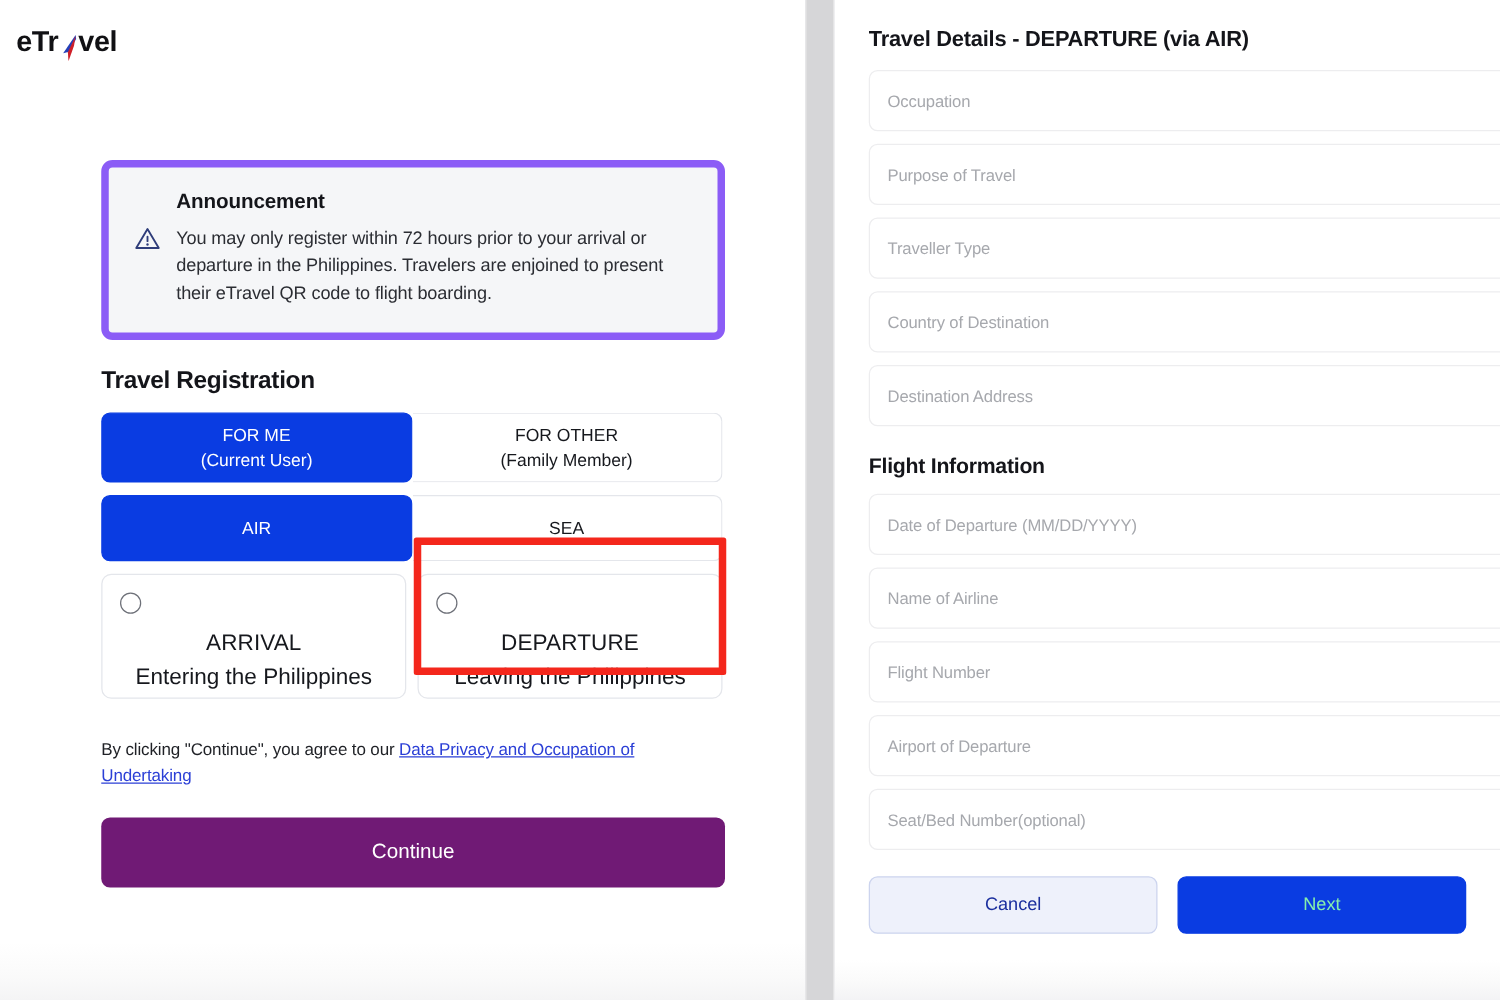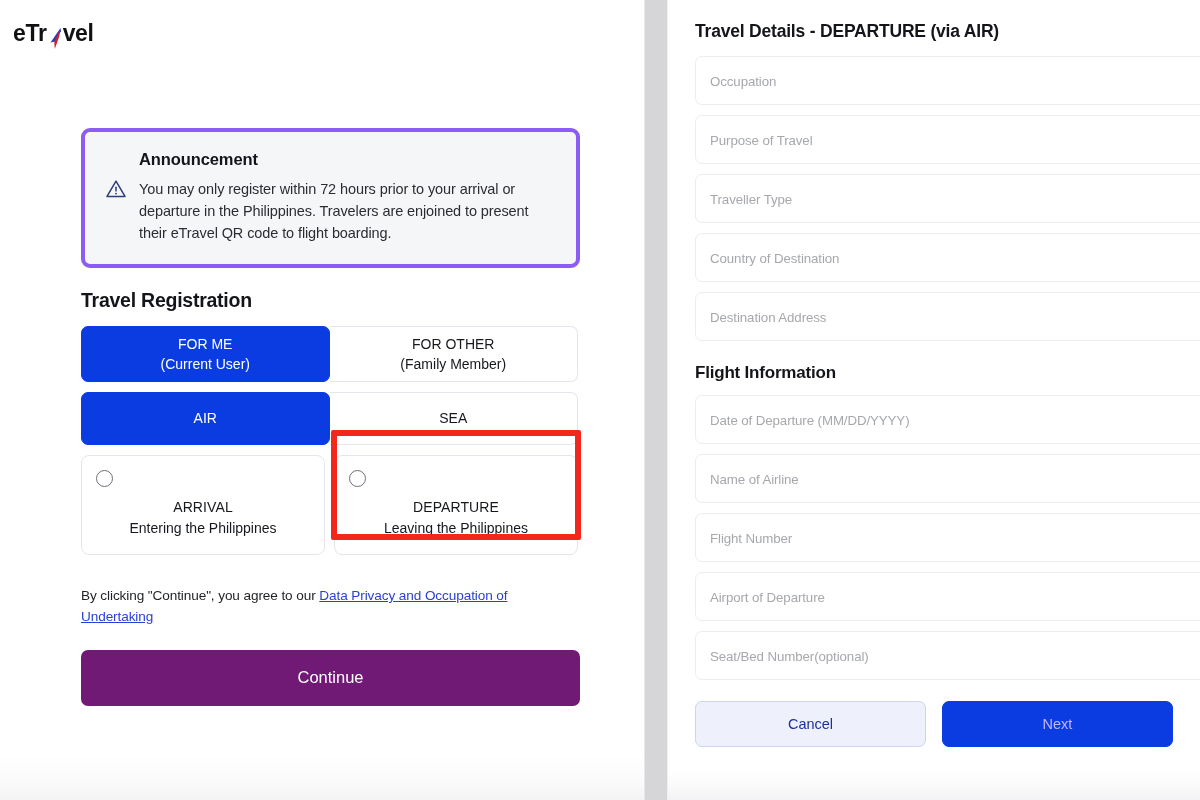--- a/index.html
+++ b/index.html
@@ -28,21 +28,21 @@
     color: #111114; display: flex; align-items: flex-end;
   }
   .logo .plane { display:inline-block; width: 16px; height: 21px; position: relative; top: 2px; margin: 0 0px; }
 
   .content { position: absolute; left: 81px; top: 128px; width: 499px; }
 
   .announcement {
     background: #f5f6f8; border-radius: 9px;
     padding: 18px 20px 20px 20px;
     display: flex; align-items: flex-start; gap: 12px;
-    border: 4px solid #8b5cf6;
+    border: 6px solid #8b5cf6;
   }
   .ann-icon { flex: 0 0 22px; margin-top: 28px; }
   .ann-body { flex: 1 1 auto; }
   .ann-title {
     font-size: 16.5px; font-weight: 700; color: #14151a;
     margin-bottom: 9px; letter-spacing: -0.1px;
   }
   .ann-text {
     font-size: 14.5px; color: #2b2d33; line-height: 1.52; letter-spacing: -0.1px;
   }
@@ -80,21 +80,21 @@
   }
   .card.arrival { left: 0; }
   .card.departure { left: 253px; }
   .radio {
     position: absolute; left: 14px; top: 14px;
     width: 17px; height: 17px; border-radius: 50%;
     border: 1.6px solid #6d7078; background: #fff;
   }
   .card-label {
     position: absolute; left: 0; right: 0; top: 41px;
-    text-align: center; font-size: 14px; line-height: 1.52; color: #16181d;
+    text-align: center; font-size: 18px; line-height: 1.52; color: #16181d;
   }
   .card-label .line1 { letter-spacing: 0.1px; }
 
   .redbox {
     position: absolute; left: 331px; top: 430px; width: 250px; height: 110px;
     border: 6px solid #f4271c; border-radius: 2px; pointer-events: none;
   }
 
   .agree {
     font-size: 13.6px; color: #1f2126; line-height: 1.53;
@@ -155,21 +155,21 @@
     width: 17px; height: 17px;
   }
 
   .btn-row { display: flex; gap: 16px; margin-top: 21px; width: 478px; }
   .btn {
     flex: 1 1 50%; height: 46px; border-radius: 7px;
     font-size: 14.5px; font-family: inherit; cursor: pointer;
     display: flex; align-items: center; justify-content: center;
   }
   .btn.cancel { background: #eef1fb; color: #1b2f9e; border: 1px solid #ccd4ee; }
-  .btn.next   { background: #0A3CE2; color: #c4b5fd; border: 1px solid #0A3CE2; }
+  .btn.next   { background: #0A3CE2; color: #86efac; border: 1px solid #0A3CE2; }
 </style>
 </head>
 <body>
 
 <div class="screen">
 
   <div class="left-panel">
 
     <div class="logo">
       <span>eTr</span>

